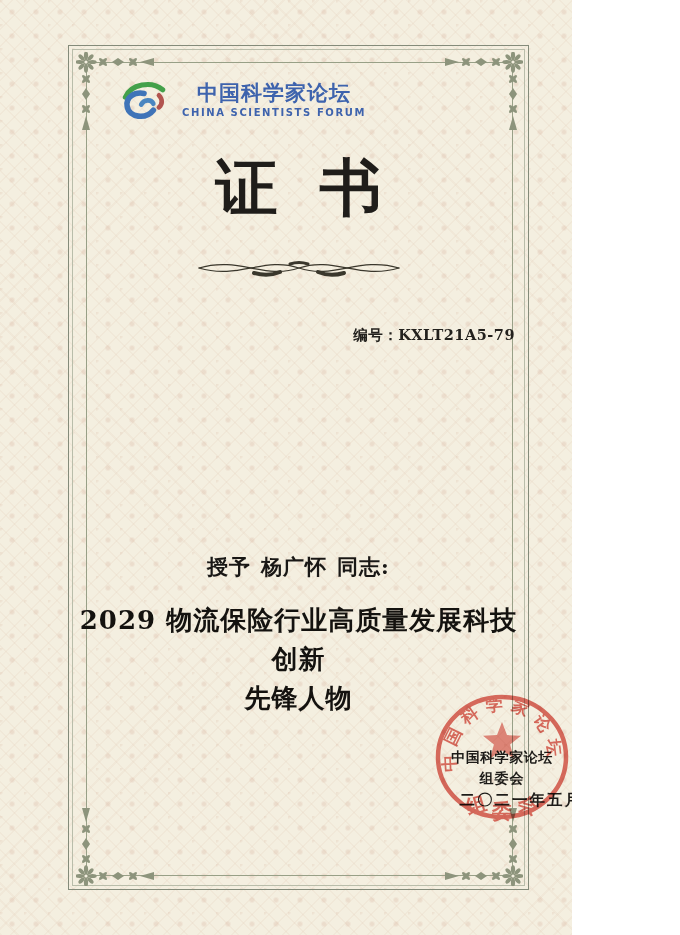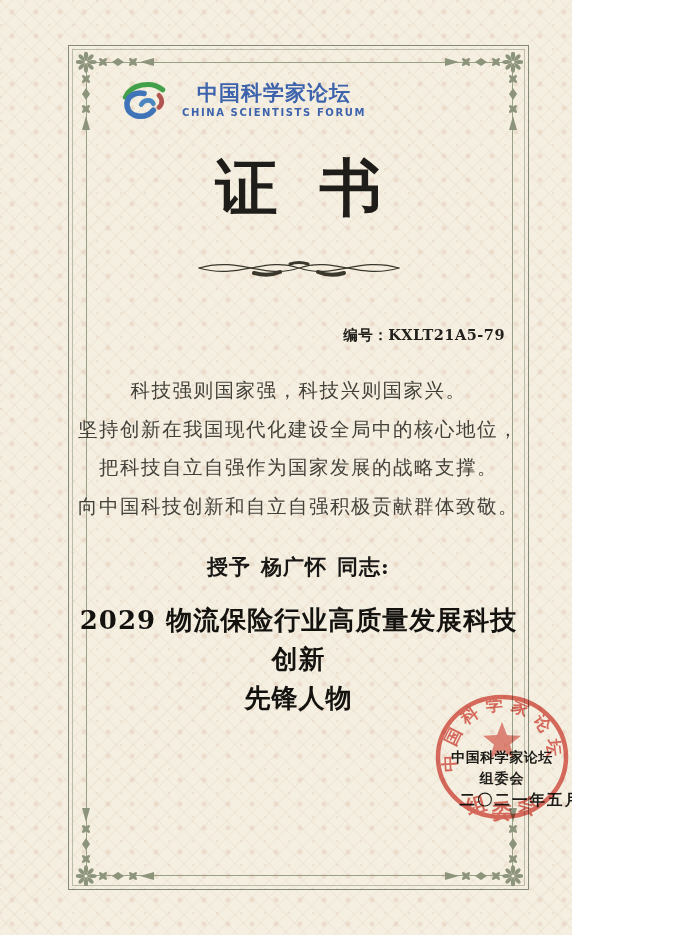--- a/index.html
+++ b/index.html
@@ -30,21 +30,21 @@
   .logo-text{display:flex;flex-direction:column;align-items:center;}
   .logo-cn{font-size:21px;font-weight:bold;color:#3e63ad;letter-spacing:1px;line-height:1.1;}
   .logo-en{font-size:10px;font-weight:bold;color:#3e63ad;letter-spacing:1.6px;margin-top:2px;}
 
   .title-row{position:absolute;left:0;right:0;top:146px;display:flex;justify-content:center;gap:42px;
     font-family:"DejaVu Serif",serif;font-size:62px;font-weight:bold;color:#1f1d1a;}
   .cert-word{position:absolute;left:0;right:0;top:224px;text-align:center;
     font-family:"Liberation Sans",sans-serif;font-size:21px;letter-spacing:7px;color:#282623;}
   .flourish{position:absolute;left:0;right:0;top:252px;display:flex;justify-content:center;}
 
-  .serial{position:absolute;right:22px;top:326px;font-family:"DejaVu Serif",serif;
+  .serial{position:absolute;right:12px;top:326px;font-family:"DejaVu Serif",serif;
     font-size:14.5px;font-weight:bold;color:#23211d;letter-spacing:.5px;}
 
   .body-lines{position:absolute;left:0;right:0;top:372px;text-align:center;
     font-family:"DejaVu Serif",serif;font-size:19.5px;color:#43413a;letter-spacing:1.5px;}
   .body-lines .line{height:38.5px;line-height:38.5px;}
 
   .award-to{position:absolute;left:0;right:0;top:553px;text-align:center;
     font-family:"DejaVu Serif",serif;font-size:21px;font-weight:600;color:#191715;letter-spacing:1px;}
   .award-to .name{margin:0 10px;text-align:center;}
 
@@ -226,26 +226,20 @@
           <path d="M150,21 q-14,4 -26,-1" stroke-width="4"></path>
           <path d="M96,12 q9,-3 18,0" stroke-width="3"></path>
         </g>
       </svg>
     </div>
 
     <div class="serial">
       <span>编号：</span><span>KXLT21A5-79</span>
     </div>
 
-    <div class="body-lines">
-      <div class="line">科技强则国家强，科技兴则国家兴。</div>
-      <div class="line">坚持创新在我国现代化建设全局中的核心地位，</div>
-      <div class="line">把科技自立自强作为国家发展的战略支撑。</div>
-      <div class="line">向中国科技创新和自立自强积极贡献群体致敬。</div>
-    </div>
 
     <div class="award-to">
       <span>授予</span><span class="name">杨广怀</span><span>同志:</span>
     </div>
 
     <div class="award-title">
       <div>2029 物流保险行业高质量发展科技创新</div>
       <div>先锋人物</div>
     </div>
 

